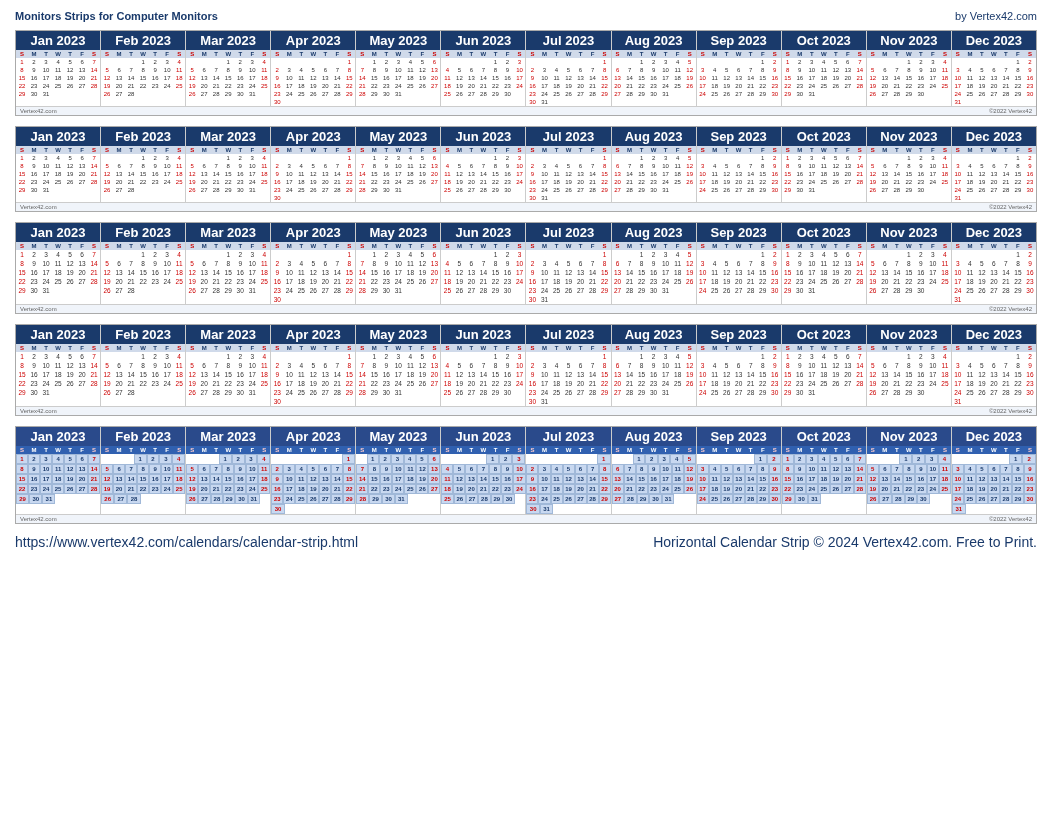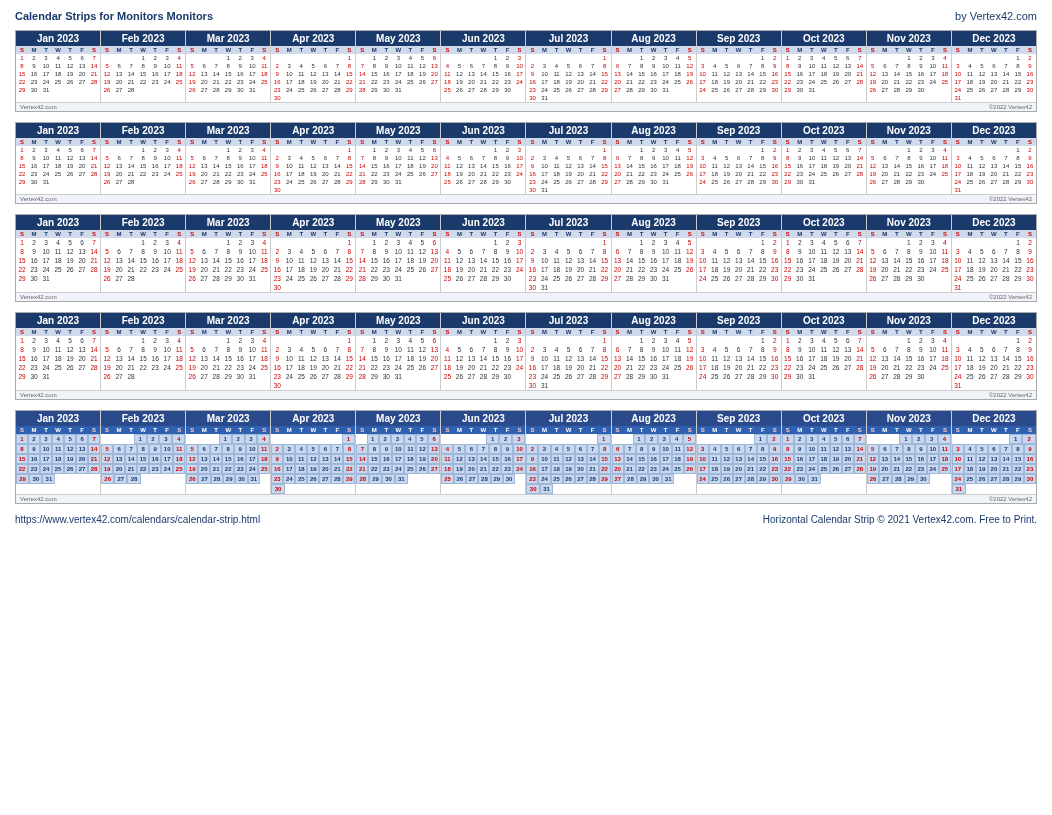--- a/index.html
+++ b/index.html
@@ -47,21 +47,21 @@
       min-width: 0;
     }
     .month-block:last-child {
       border-right: none;
     }
 
     .month-header {
       background: #1a3a6b;
       color: #fff;
       text-align: center;
-      font-size: 10px;
+      font-size: 13px;
       font-weight: bold;
       padding: 2px 0;
     }
 
     .dow-row {
       display: flex;
       background: #d0daea;
     }
     .dow-cell {
       flex: 1;
@@ -132,34 +132,34 @@
       font-size: 6px;
       color: #666;
       background: #f0f4fa;
       border-top: 1px solid #ccc;
     }
 
     .page-footer {
       display: flex;
       justify-content: space-between;
       margin-top: 8px;
-      font-size: 10px;
+      font-size: 14px;
       color: #1a3a6b;
     }
 
     
     .strip-3 .day-cell, .strip-4 .day-cell {
       font-size: 6.5px;
     }
   </style>
 </head>
 <body>
 
 <div class="page-header">
-  <span class="page-title">Calendar Strips for Monitors Monitors</span>
+  <span class="page-title">Monitors Strips for Computer Monitors</span>
   <span class="page-brand">by Vertex42.com</span>
 </div>
 
 <div id="strips-container">
     <div class="calendar-strip strip-1">
       <div class="months-row">
         <div class="month-block">
           <div class="month-header">Jan 2023</div>
           <div class="dow-row">
             <div class="dow-cell sun">S</div>
@@ -3869,14 +3869,14 @@
       </div>
       <div class="strip-footer">
         <span>Vertex42.com</span>
         <span>©2022 Vertex42</span>
       </div>
     </div>
   </div>
 
 <div class="page-footer">
   <span>https://www.vertex42.com/calendars/calendar-strip.html</span>
-  <span>Horizontal Calendar Strip © 2021 Vertex42.com. Free to Print.</span>
+  <span>Horizontal Calendar Strip © 2024 Vertex42.com. Free to Print.</span>
 </div>
 
 </body></html>

